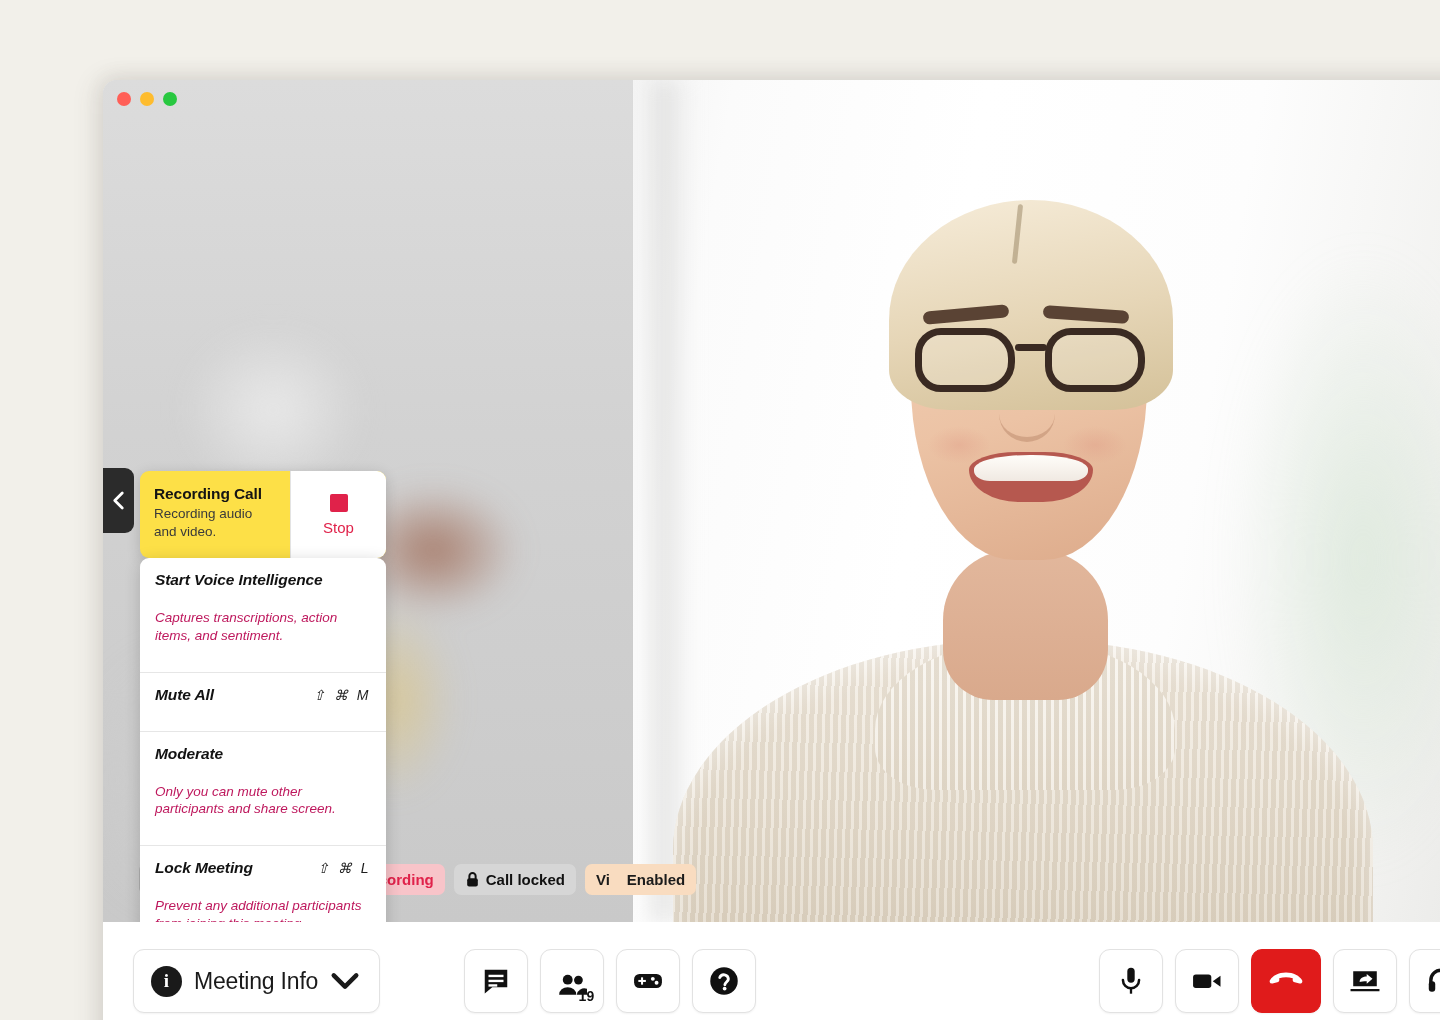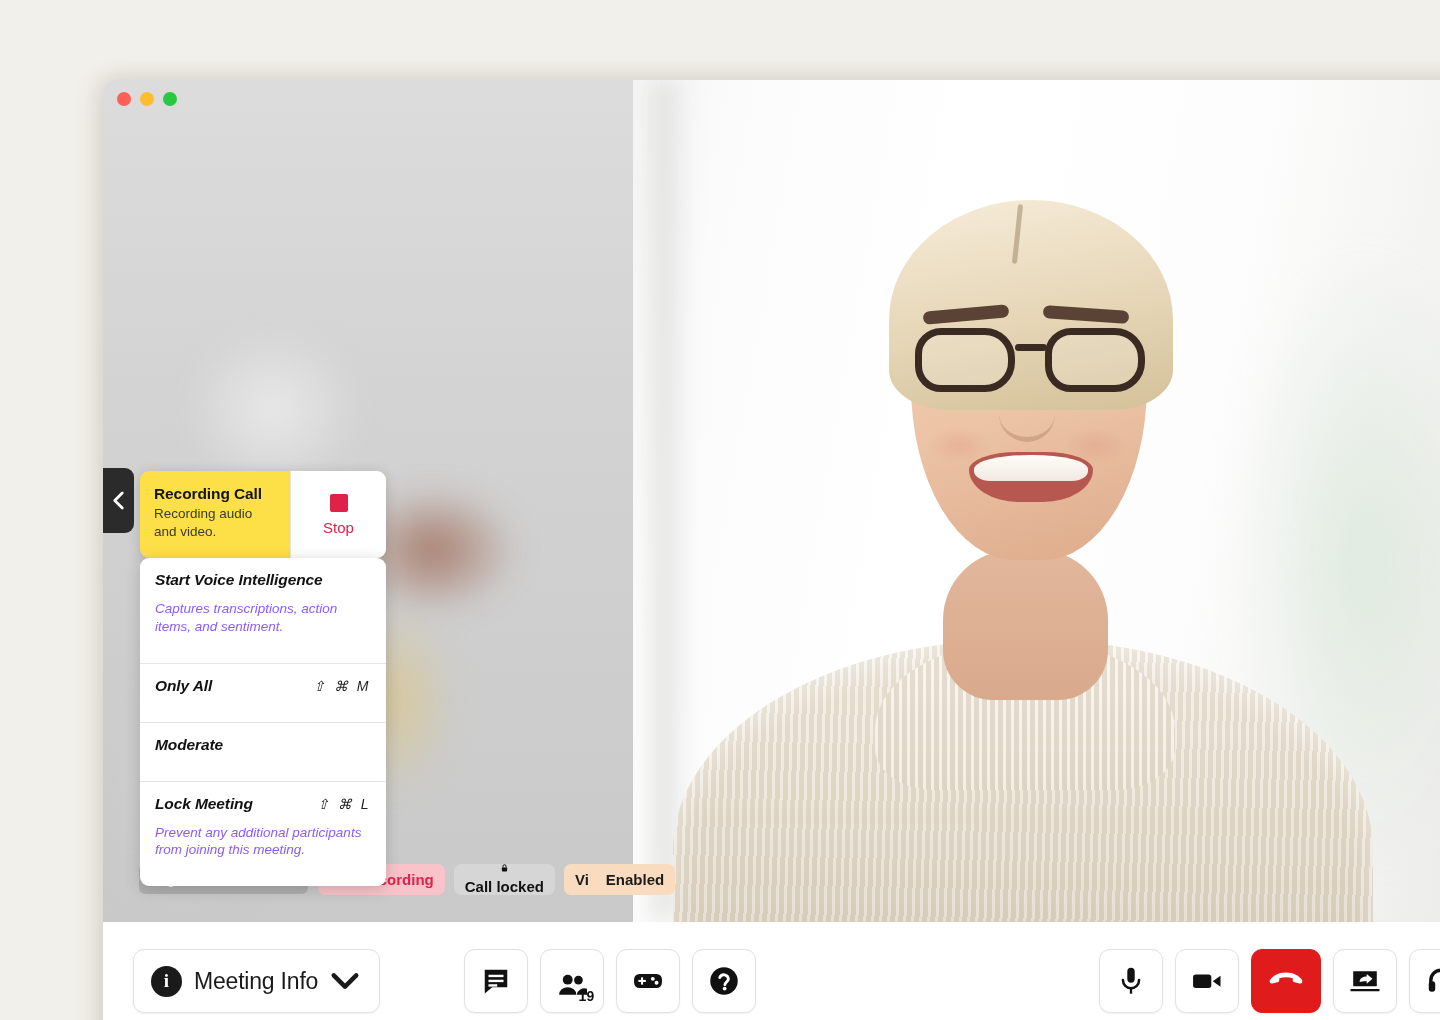--- a/index.html
+++ b/index.html
@@ -231,21 +231,21 @@
   .menu-item{
     padding:13px 15px 27px 15px;
     border-bottom:1px solid #e6e6e6;
     cursor:pointer;
     font-style:italic;
   }
   .menu-item:last-child{ border-bottom:none; }
   .menu-row{ display:flex; align-items:baseline; justify-content:space-between; gap:8px; }
   .menu-title{ font-size:15.5px; font-weight:700; color:#121212; letter-spacing:-.1px; }
   .menu-shortcut{ font-size:14px; color:#1d1d1d; white-space:nowrap; letter-spacing:2.5px; }
-  .menu-desc{ font-size:13.5px; color:#8b5cf6; line-height:1.32; margin-top:11px; }
+  .menu-desc{ font-size:13.5px; color:#be185d; line-height:1.32; margin-top:20px; }
 
   
   #status-bar{
     position:absolute; left:35px; bottom:27px;
     display:flex; align-items:center; gap:9px;
     z-index:20;
   }
   #organizer-select{
     display:flex; align-items:center; gap:16px;
     height:32px; padding:0 9px 0 12px;
@@ -272,21 +272,21 @@
     white-space:nowrap;
   }
   #badge-recording{ background:#f8c4c9; color:#e0224a; }
   .rec-chip{
     background:#e8213c; color:#fff;
     font-size:8.5px; font-weight:700;
     padding:2px 3px; border-radius:2.5px; letter-spacing:.3px;
   }
   #badge-locked{
     background: rgba(215,215,215,.86);
-    color:#111; backdrop-filter: blur(5px); flex-direction: column;
+    color:#111; backdrop-filter: blur(5px);
   }
   #badge-locked svg{ width:15px; height:17px; }
   #badge-vi{ background:#f9dcc0; color:#1b1b1b; gap:17px; }
   #badge-vi .vi-mark{ font-weight:700; }
 
   
   #toolbar{
     position:absolute; left:0; top:842px; width:100%; height:158px;
     background:#ffffff;
     display:flex; align-items:flex-start;
@@ -393,30 +393,31 @@
       <div class="menu-item">
         <div class="menu-row">
           <span class="menu-title">Start Voice Intelligence</span>
           <span class="menu-shortcut"></span>
         </div>
         <div class="menu-desc">Captures transcriptions, action items, and sentiment.</div>
       </div>
 
       <div class="menu-item">
         <div class="menu-row">
-          <span class="menu-title">Only All</span>
+          <span class="menu-title">Mute All</span>
           <span class="menu-shortcut">⇧ ⌘ M</span>
         </div>
       </div>
 
       <div class="menu-item">
         <div class="menu-row">
           <span class="menu-title">Moderate</span>
           <span class="menu-shortcut"></span>
         </div>
+        <div class="menu-desc">Only you can mute other participants and share screen.</div>
       </div>
 
       <div class="menu-item">
         <div class="menu-row">
           <span class="menu-title">Lock Meeting</span>
           <span class="menu-shortcut">⇧ ⌘ L</span>
         </div>
         <div class="menu-desc">Prevent any additional participants from joining this meeting.</div>
       </div>
 

